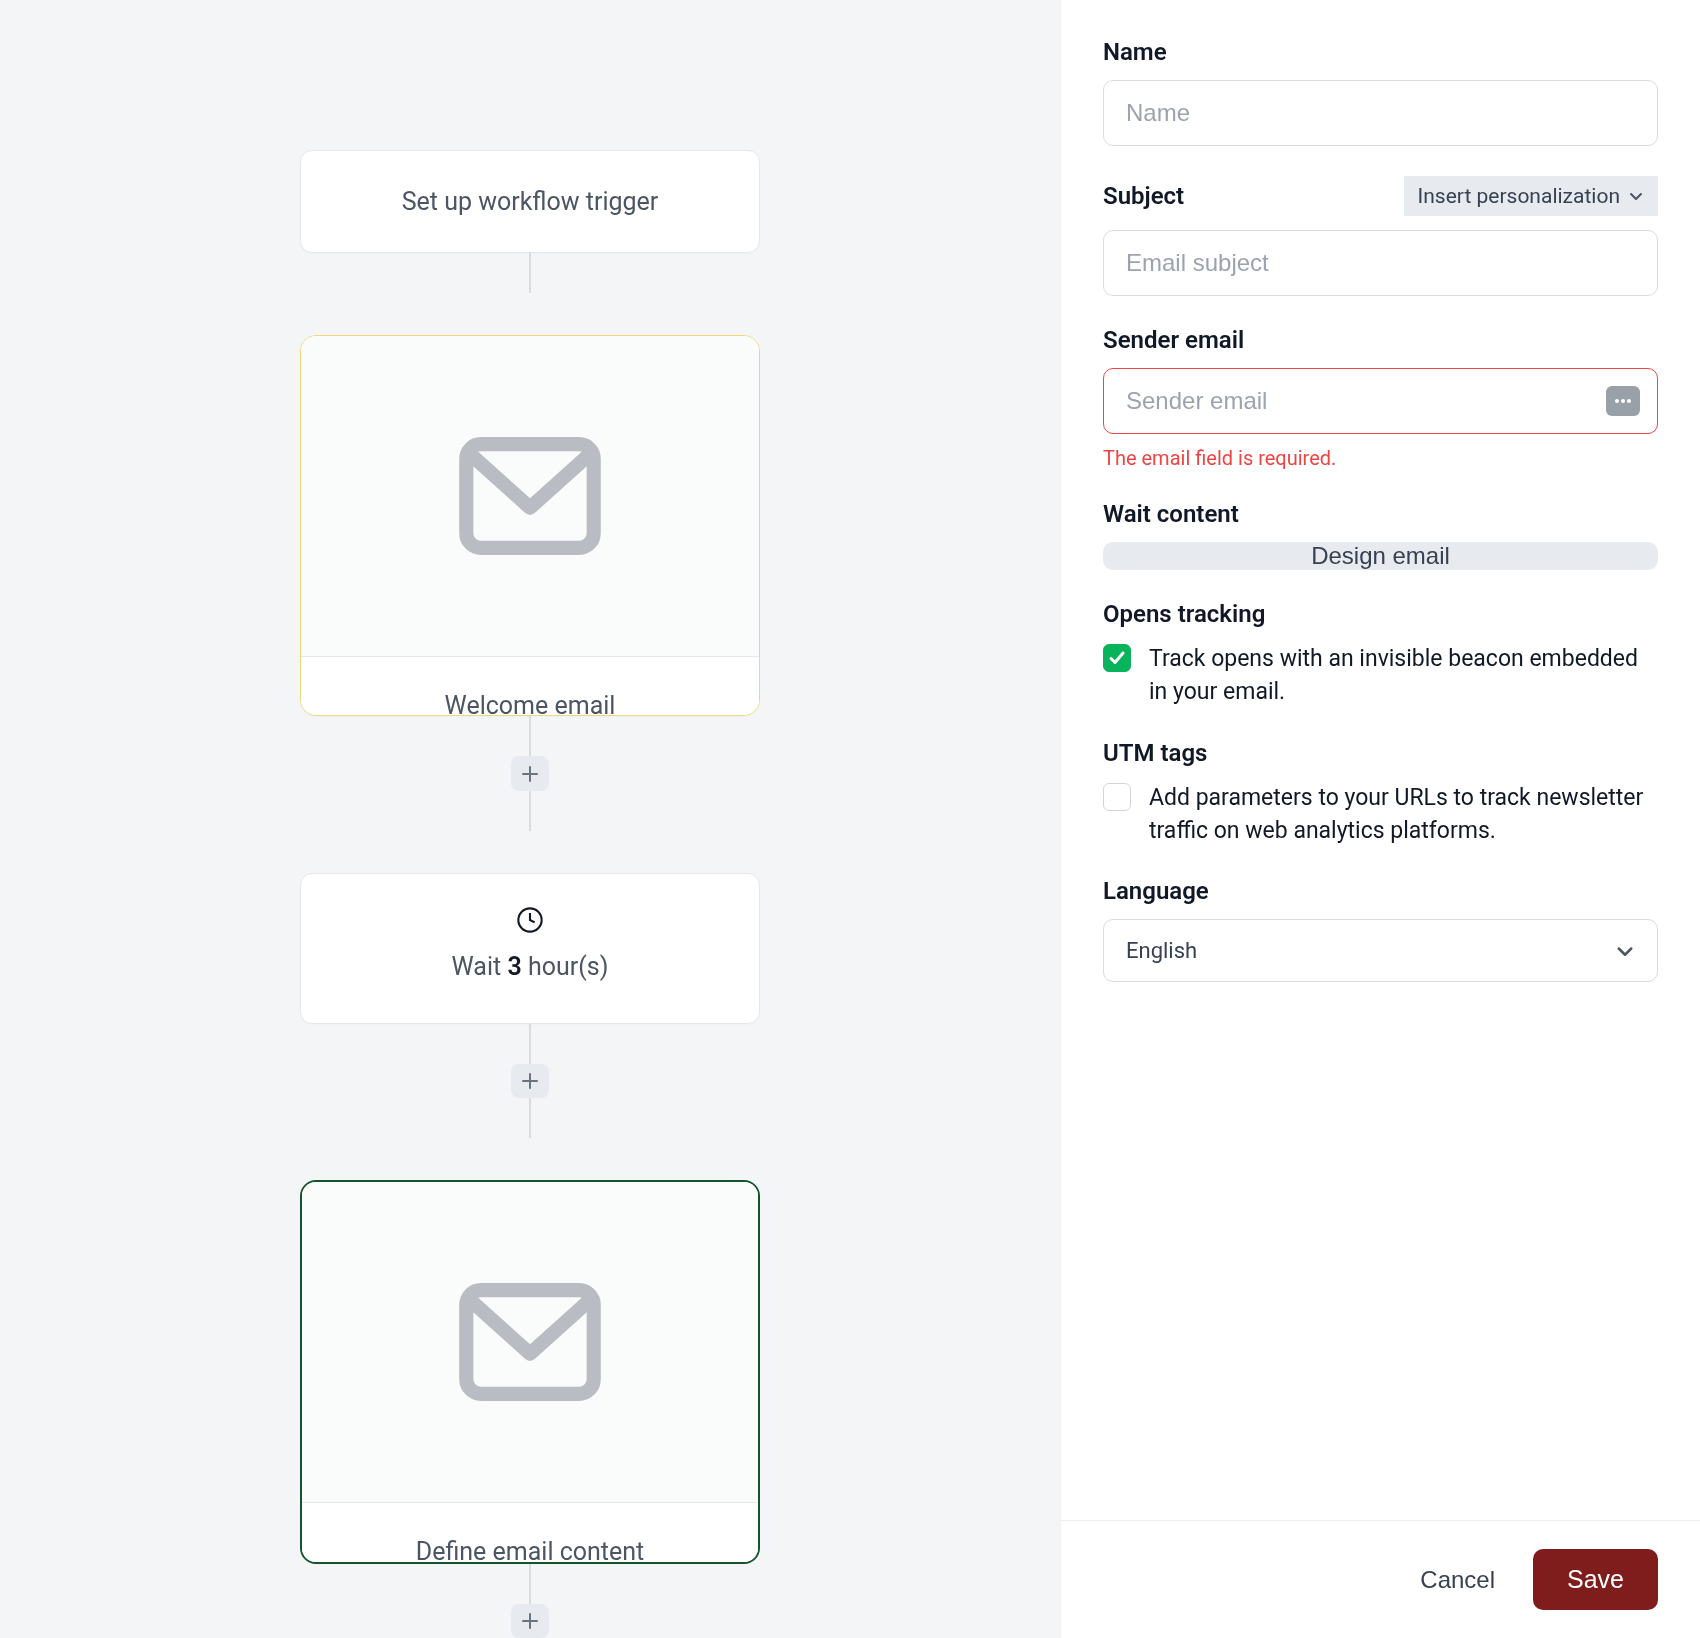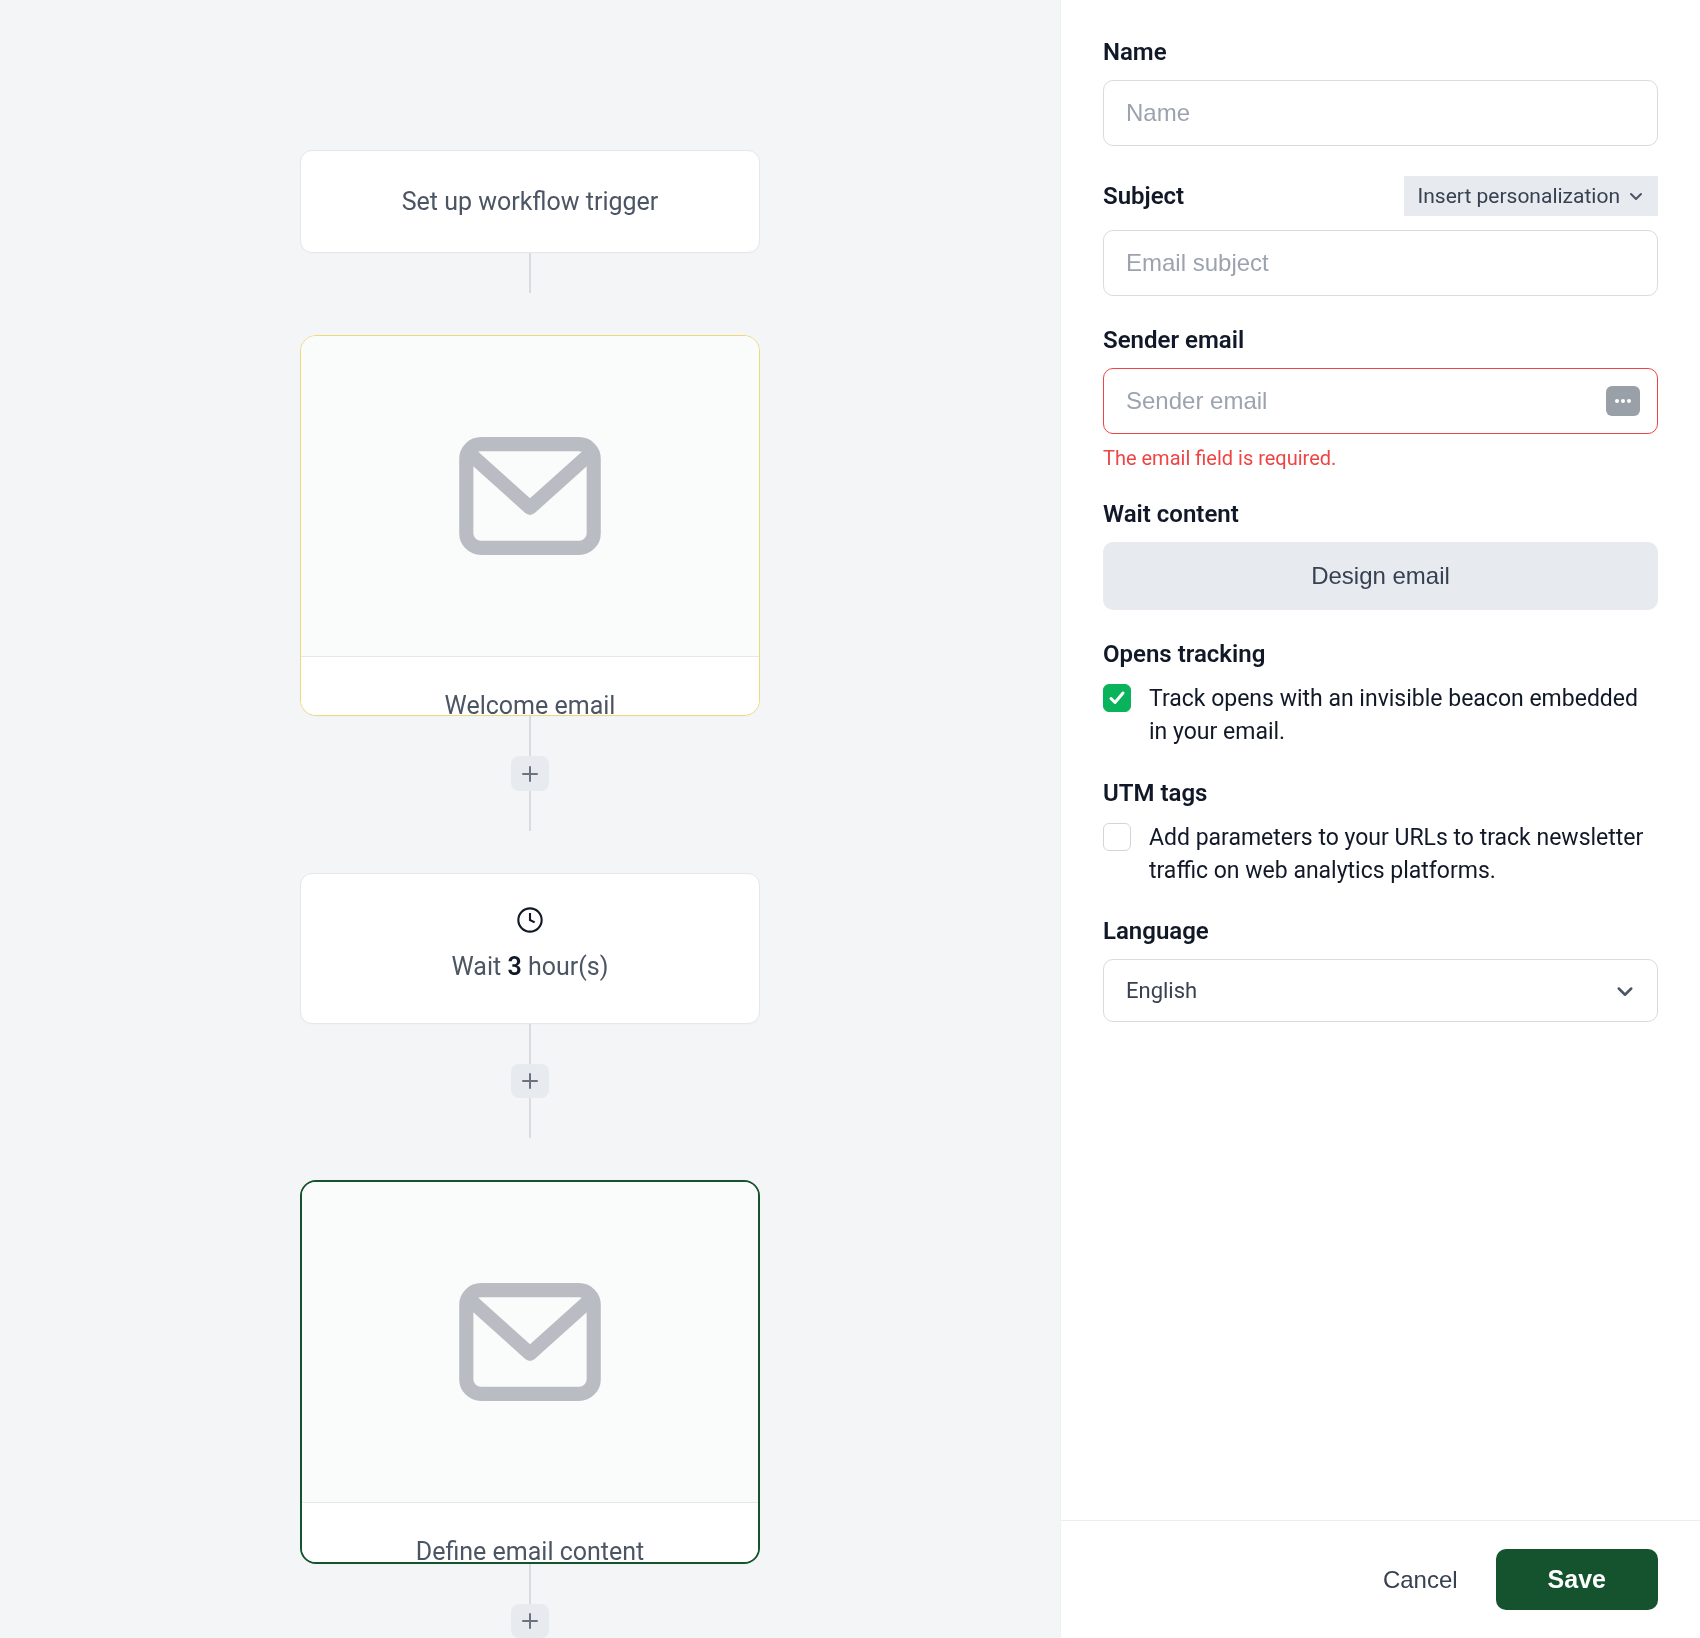--- a/index.html
+++ b/index.html
@@ -157,21 +157,20 @@
   .error-text {
     font-size: 20px;
     color: #ef4444;
     margin-top: 12px;
   }
   .big-btn {
     width: 100%;
     background: #e7eaee;
     border: none;
     border-radius: 10px;
-    padding: 20px;
     font-size: 24px;
     color: #374151;
     text-align: center;
   }
   .check-row {
     display: flex;
     gap: 18px;
     align-items: flex-start;
     margin-top: 14px;
   }
@@ -215,27 +214,27 @@
     gap: 38px;
     align-items: center;
   }
   .btn-cancel {
     background: none;
     border: none;
     font-size: 24px;
     color: #374151;
   }
   .btn-save {
-    background: #14532d;
+    background: #7f1d1d;
     border: none;
     border-radius: 10px;
-    padding: 16px 52px;
+    padding: 16px 34px;
     font-size: 25px;
     color: #fff;
-    font-weight: 700;
+    font-weight: 400;
   }
   svg { display: block; }
 </style>
 </head>
 <body>
 
 <div class="canvas">
 
   <div class="node trigger-node">
     <span>Set up workflow trigger</span>

